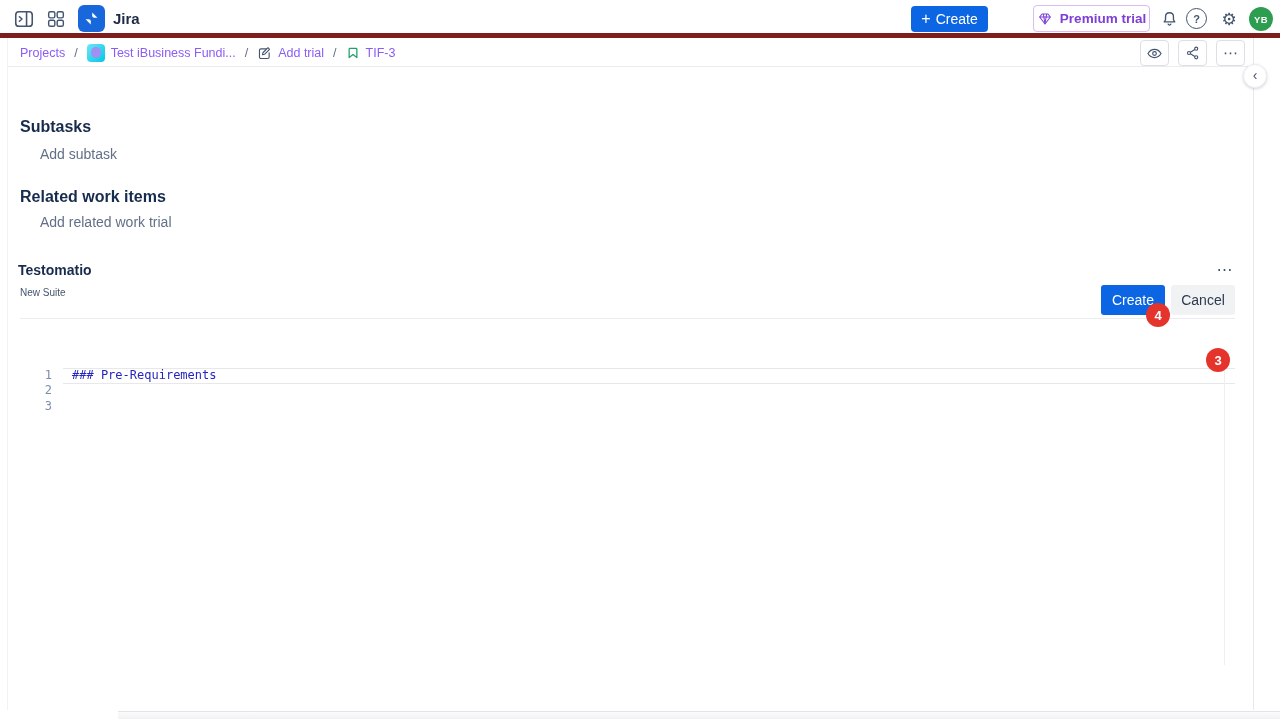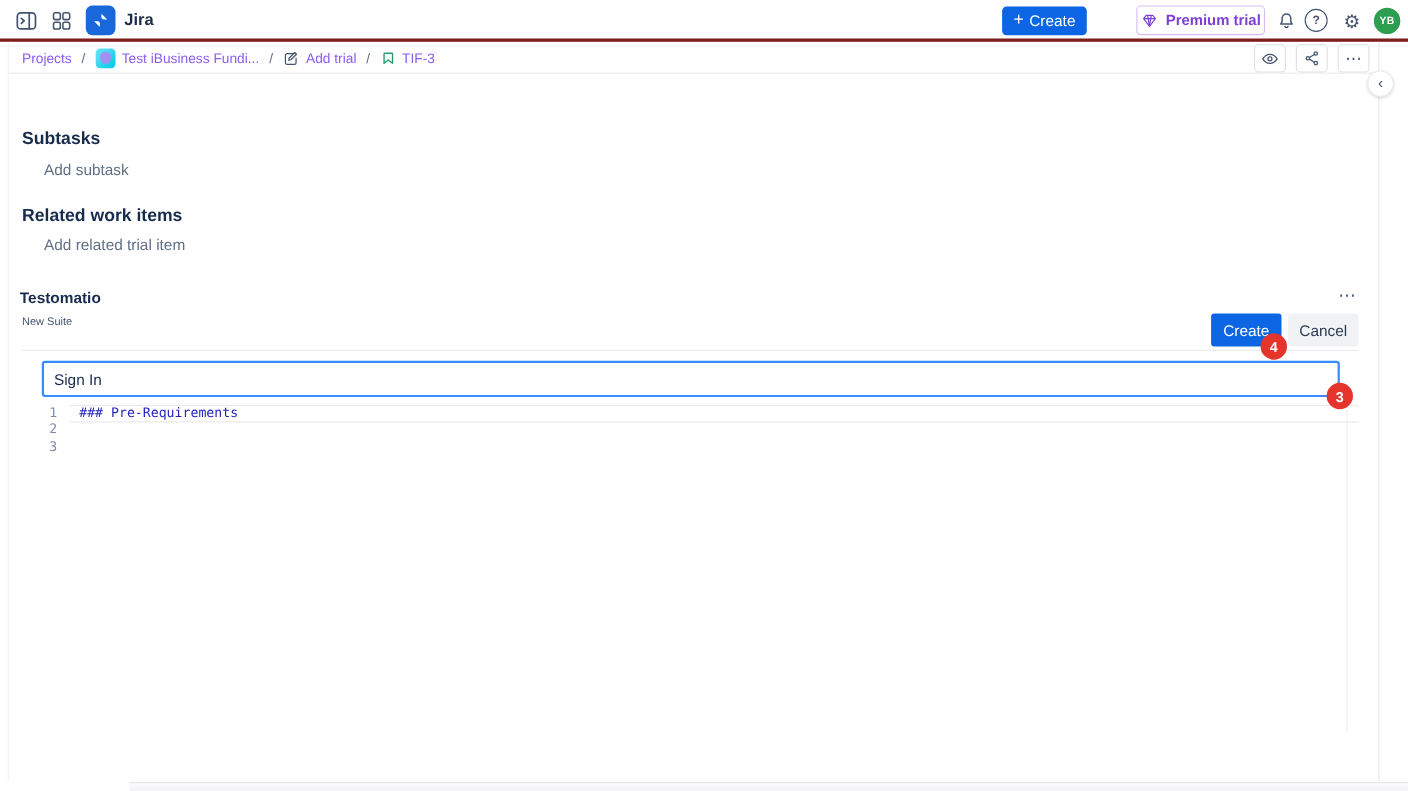--- a/index.html
+++ b/index.html
@@ -1,21 +1,21 @@
 <!DOCTYPE html>
 <html><head>
 <meta charset="utf-8">
 <style>
   * { margin:0; padding:0; box-sizing:border-box; }
   html,body { background:#fff; }
   body { font-family:"Liberation Sans", sans-serif; color:#172b4d; }
   .screen { position:relative; width:1280px; height:719px; background:#fff; overflow:hidden; }
 
   
-  .topbar { position:absolute; left:0; top:0; width:1280px; height:38px; background:#fff; border-bottom:3px solid #7f1d1d; }
+  .topbar { position:absolute; left:0; top:0; width:1280px; height:38px; background:#fff; border-bottom:5px solid #7f1d1d; }
   .icon-btn { display:flex; align-items:center; justify-content:center; background:none; border:none; cursor:pointer; color:#44546f; }
   .tb-sidebar { position:absolute; left:10px; top:5px; width:28px; height:28px; border-radius:4px; }
   .tb-apps { position:absolute; left:42px; top:5px; width:28px; height:28px; border-radius:4px; }
   .tb-logo { position:absolute; left:78px; top:5px; width:27px; height:27px; border-radius:6px; background:#1868db; display:flex; align-items:center; justify-content:center; cursor:pointer; }
   .tb-appname { position:absolute; left:113px; top:10px; font-size:15px; font-weight:700; color:#1e2b45; }
   .tb-search { position:absolute; left:297px; top:5px; width:607px; height:27px; border:1px solid #98a1b0; border-radius:7px; background:#fff; display:flex; align-items:center; padding:0 10px; gap:8px; }
   .tb-search input { border:none; outline:none; flex:1; font-size:14px; color:#172b4d; font-family:"Liberation Sans",sans-serif; background:transparent; }
   .tb-search input::placeholder { color:#626f86; }
   .tb-create { position:absolute; left:911px; top:6px; width:77px; height:26px; border:none; border-radius:4px; background:#0c66e4; color:#fff; font-size:14px; display:flex; align-items:center; justify-content:center; gap:5px; cursor:pointer; font-family:"Liberation Sans",sans-serif; }
   .tb-create .plus { font-size:16px; line-height:1; font-weight:400; margin-top:-1px; }
@@ -181,35 +181,34 @@
   <div class="panel-border-left"></div>
   <div class="panel-border-right"></div>
   <button class="collapse-btn">
     <span>‹</span>
   </button>
 
   <h2 class="h-section" style="top:118px;">Subtasks</h2>
   <div class="h-sub" style="top:146px;">Add subtask</div>
 
   <h2 class="h-section" style="top:188px;">Related work items</h2>
-  <div class="h-sub" style="top:214px;">Add related trial item</div>
+  <div class="h-sub" style="top:214px;">Add related work trial</div>
 
   <h3 class="h-small" style="top:262px;">Testomatio</h3>
   <button class="testo-more">
     <span>⋯</span>
   </button>
   <div class="new-suite">New Suite</div>
 
   <button class="btn-create">Create</button>
   <button class="btn-cancel">Cancel</button>
   <div class="badge badge-4">4</div>
 
   <div class="sec-divider"></div>
 
-  <input class="suite-input" type="text" value="Sign In" style="">
   <div class="badge badge-3">3</div>
 
   <div class="editor">
     <div class="active-line"></div>
     <div class="ed-row" style="top:3px;">
       <span class="ed-num">1</span>
       <span class="ed-code">### Pre-Requirements</span>
     </div>
     <div class="ed-row" style="top:18.4px;">
       <span class="ed-num">2</span>

